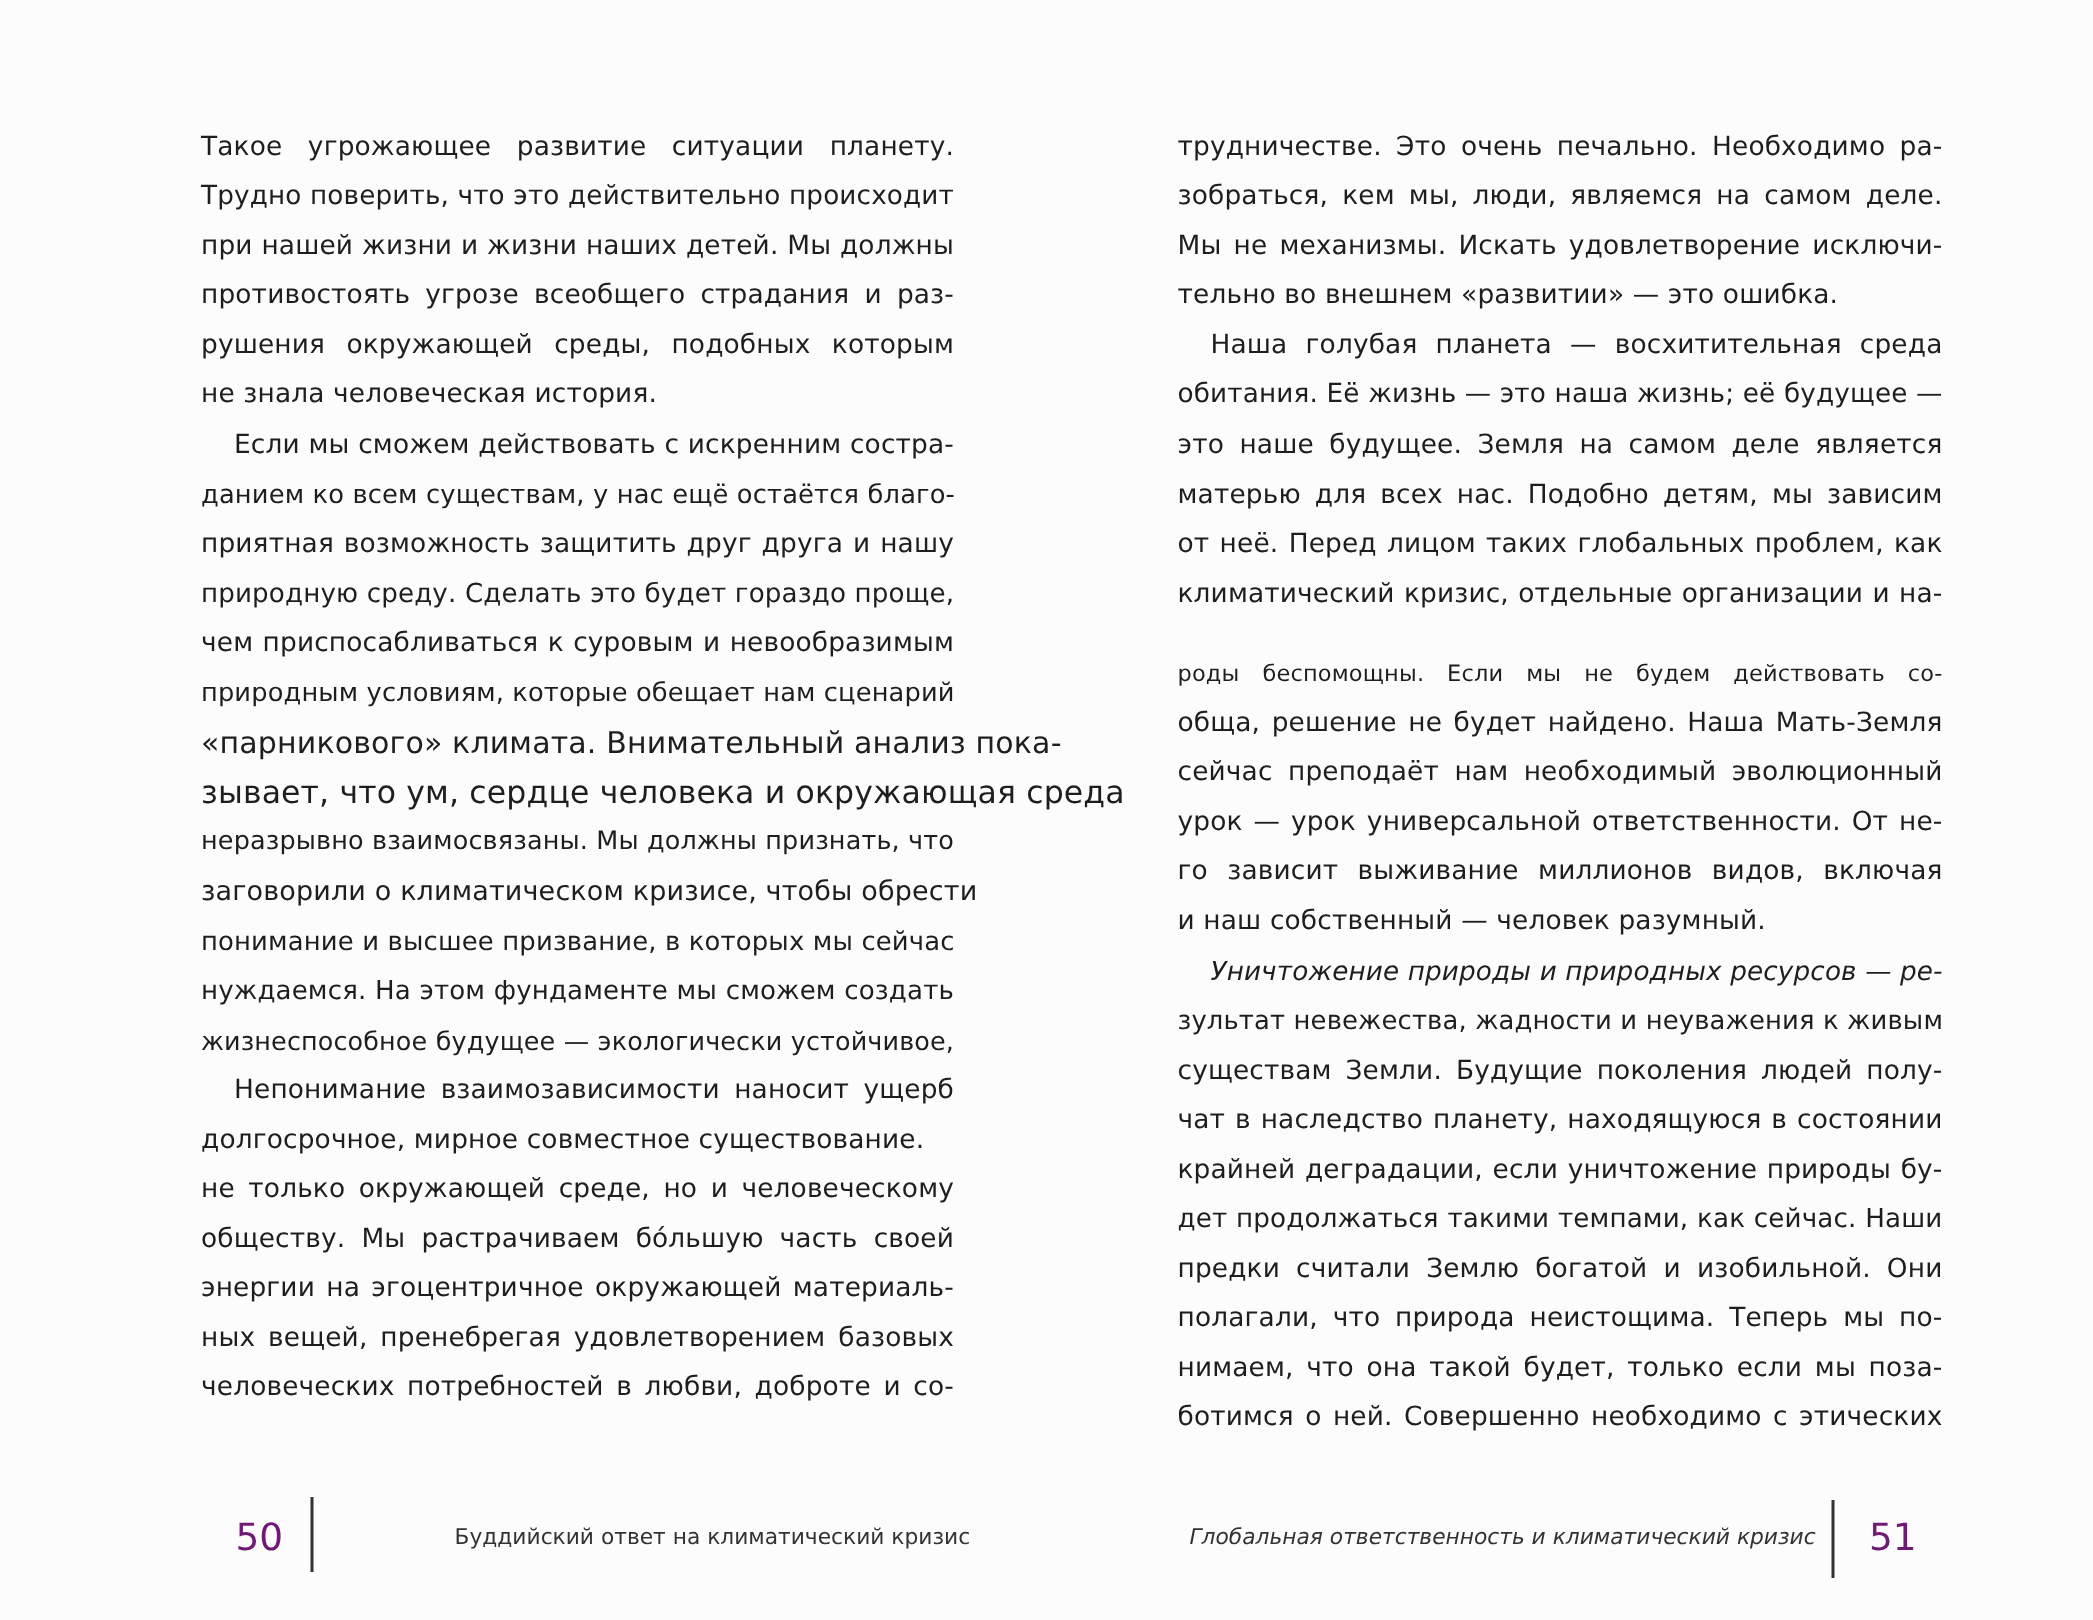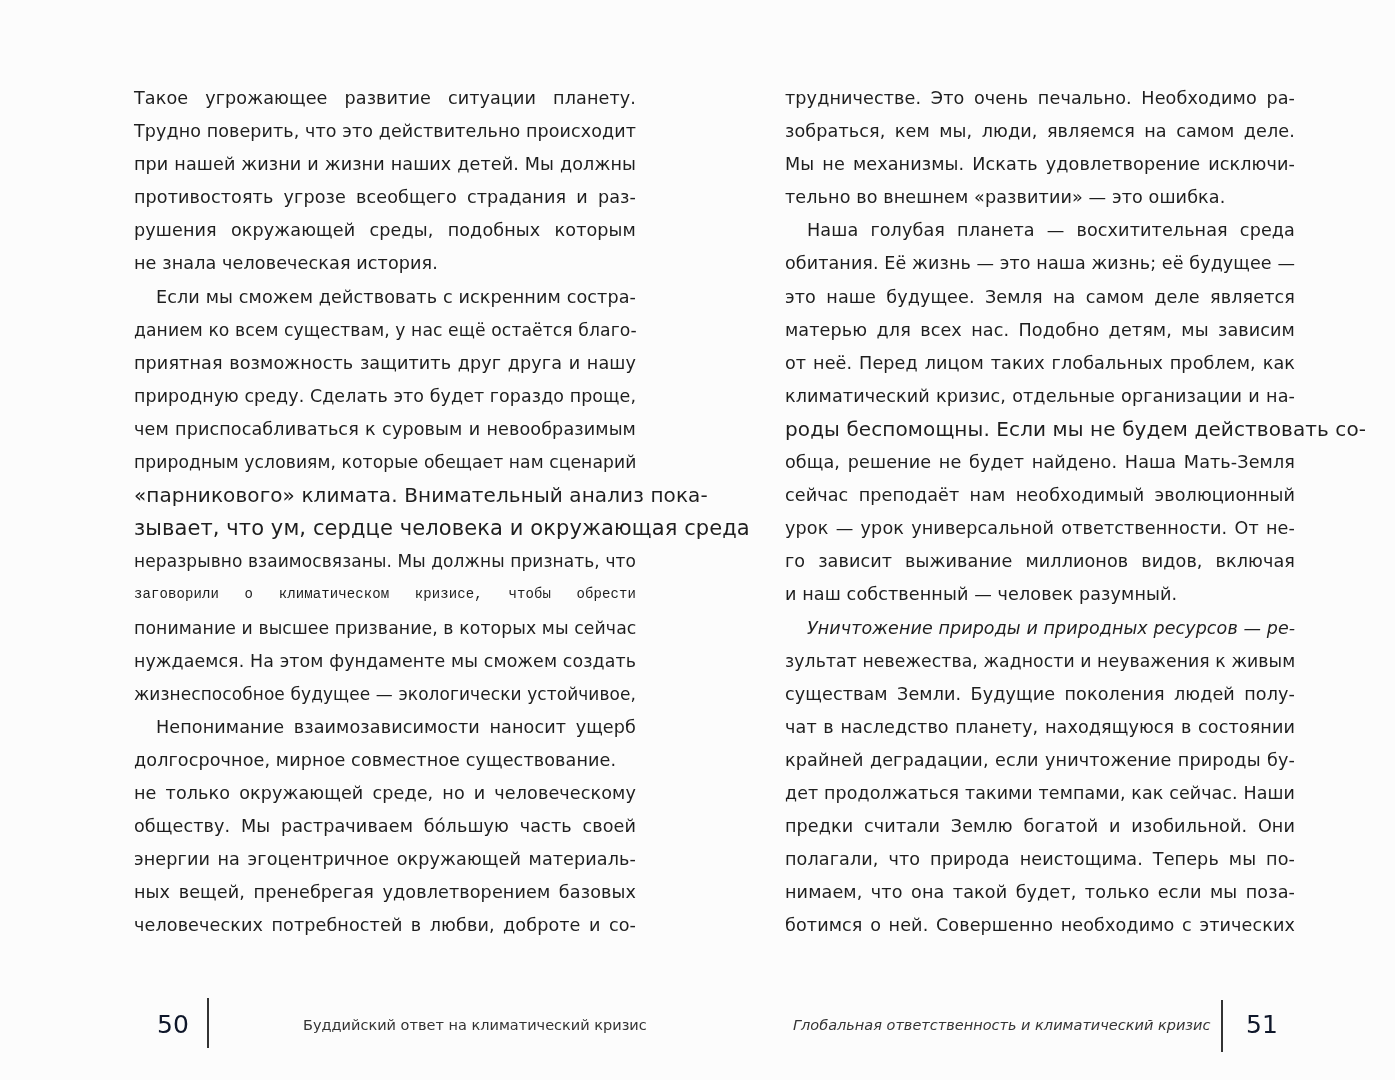--- a/index.html
+++ b/index.html
@@ -28,21 +28,21 @@
     white-space: nowrap;
     text-align: justify;
     text-align-last: justify;
     overflow: visible;
   }
   .line.last { text-align-last: left; }
   .line.indent { padding-left: 22px; }
   .footer { position: absolute; top: 1000px; height: 54px; }
   .folio {
     position: absolute; top: 10px;
-    font-size: 25px; color: #0f172a;
+    font-size: 25px; color: #701a75;
     font-family: "DejaVu Sans", sans-serif;
   }
   .rule { position: absolute; top: 0; width: 1.5px; height: 52px; background: #333; }
   .running-head {
     position: absolute; top: 17px;
     font-size: 14.5px; color: #333;
     white-space: nowrap;
   }
   .page-left .folio { left: 157px; }
   .page-left .rule { left: 207px; top: -2px; height: 50px; }
@@ -66,21 +66,21 @@
         <span class="line last">не знала человеческая история.</span>
         <span class="line indent">Если мы сможем действовать с искренним состра-</span>
         <span class="line" style="font-size: 17.16px;">данием ко всем существам, у нас ещё остаётся благо-</span>
         <span class="line">приятная возможность защитить друг друга и нашу</span>
         <span class="line" style="font-size: 17.43px;">природную среду. Сделать это будет гораздо проще,</span>
         <span class="line">чем приспосабливаться к суровым и невообразимым</span>
         <span class="line" style="font-size: 17.12px;">природным условиям, которые обещает нам сценарий</span>
         <span class="line" style="font-size: 20px;">«парникового» климата. Внимательный анализ пока-</span>
         <span class="line" style="font-size: 21px;">зывает, что ум, сердце человека и окружающая среда</span>
         <span class="line" style="font-size: 16.99px;">неразрывно взаимосвязаны. Мы должны признать, что</span>
-        <span class="line" style="font-size: 14px; font-family: Liberation Mono, monospace;">заговорили о климатическом кризисе, чтобы обрести</span>
+        <span class="line" style="font-size: 18px;">заговорили о климатическом кризисе, чтобы обрести</span>
         <span class="line" style="font-size: 17.26px;">понимание и высшее призвание, в которых мы сейчас</span>
         <span class="line" style="font-size: 17.39px;">нуждаемся. На этом фундаменте мы сможем создать</span>
         <span class="line" style="font-size: 16.96px;">жизнеспособное будущее — экологически устойчивое,</span>
         <span class="line indent">Непонимание взаимозависимости наносит ущерб</span>
         <span class="line last">долгосрочное, мирное совместное существование.</span>
         <span class="line">не только окружающей среде, но и человеческому</span>
         <span class="line">обществу. Мы растрачиваем бóльшую часть своей</span>
         <span class="line">энергии на эгоцентричное окружающей материаль-</span>
         <span class="line">ных вещей, пренебрегая удовлетворением базовых</span>
         <span class="line">человеческих потребностей в любви, доброте и со-</span>
@@ -97,21 +97,21 @@
         <span class="line">трудничестве. Это очень печально. Необходимо ра-</span>
         <span class="line">зобраться, кем мы, люди, являемся на самом деле.</span>
         <span class="line">Мы не механизмы. Искать удовлетворение исключи-</span>
         <span class="line last">тельно во внешнем «развитии» — это ошибка.</span>
         <span class="line indent">Наша голубая планета — восхитительная среда</span>
         <span class="line" style="font-size: 17.53px;">обитания. Её жизнь — это наша жизнь; её будущее —</span>
         <span class="line">это наше будущее. Земля на самом деле является</span>
         <span class="line">матерью для всех нас. Подобно детям, мы зависим</span>
         <span class="line">от неё. Перед лицом таких глобальных проблем, как</span>
         <span class="line">климатический кризис, отдельные организации и на-</span>
-        <span class="line" style="font-size: 20px;">роды беспомощны. Если мы не будем действовать со-</span>
+        <span class="line" style="font-size: 15px; margin-top: 20px;">роды беспомощны. Если мы не будем действовать со-</span>
         <span class="line">обща, решение не будет найдено. Наша Мать-Земля</span>
         <span class="line">сейчас преподаёт нам необходимый эволюционный</span>
         <span class="line">урок — урок универсальной ответственности. От не-</span>
         <span class="line">го зависит выживание миллионов видов, включая</span>
         <span class="line last">и наш собственный — человек разумный.</span>
         <span class="line indent" style="font-size: 17.49px; font-style: italic;">Уничтожение природы и природных ресурсов — ре-</span>
         <span class="line" style="font-size: 17.23px;">зультат невежества, жадности и неуважения к живым</span>
         <span class="line">существам Земли. Будущие поколения людей полу-</span>
         <span class="line">чат в наследство планету, находящуюся в состоянии</span>
         <span class="line">крайней деградации, если уничтожение природы бу-</span>

